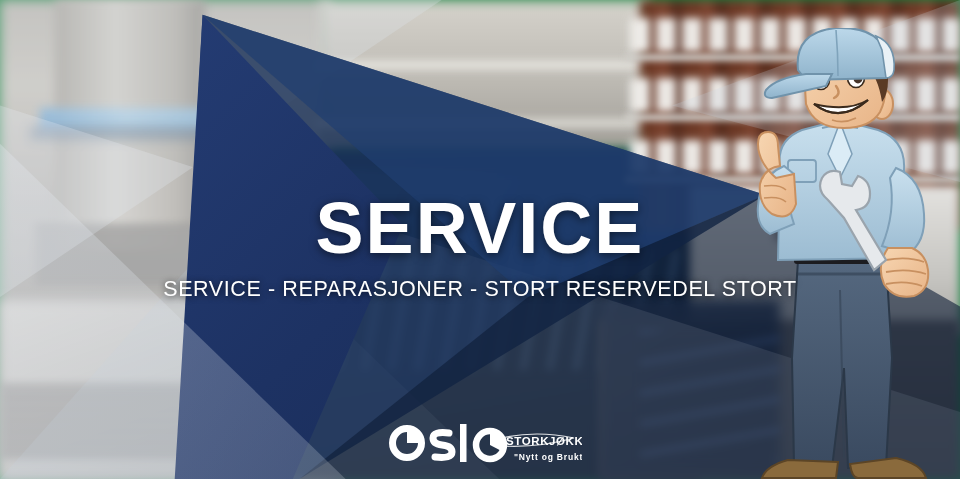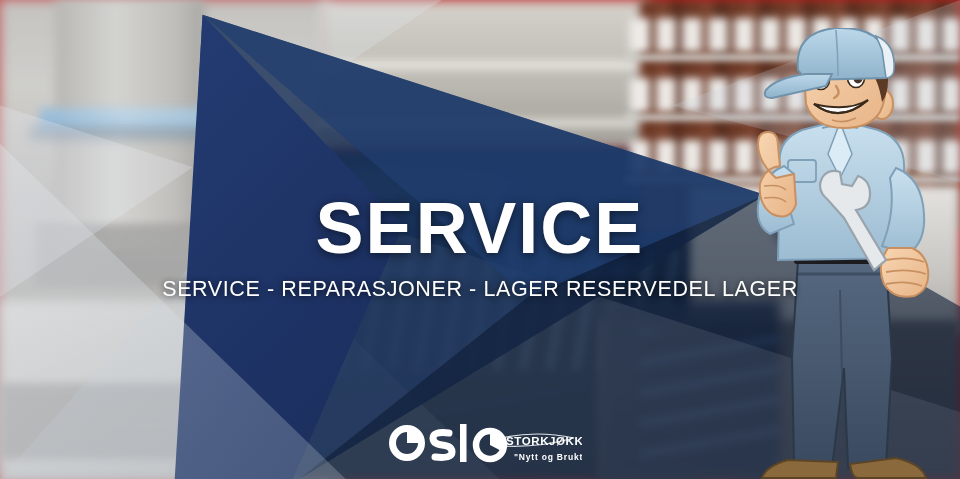--- a/index.html
+++ b/index.html
@@ -2,21 +2,21 @@
 <html><head>
 <meta charset="utf-8">
 <style>
   html,body{margin:0;padding:0;background:#000;}
   body{font-family:"Liberation Sans", sans-serif;}
 
   #banner{
     position:relative;
     width:960px;height:479px;
     overflow:hidden;
-    background:#b91c1c;
+    background:#15803d;
   }
 
   
   .photo{position:absolute;inset:0;overflow:hidden;}
   .ph{position:absolute;}
 
   
   .bg-left{
     left:0;top:0;width:330px;height:479px;
     background:
@@ -347,21 +347,21 @@
         <path d="M62 42 Q58 4 100 0 Q146 -2 152 32 Q154 44 150 50 L70 52 Z" fill="url(#capG)" stroke="#7093ab" stroke-width="2"></path>
         <path d="M140 8 Q160 16 158 42 Q157 50 150 50 L146 22 Z" fill="#e9f1f6" stroke="#7093ab" stroke-width="1.6"></path>
         <path d="M70 46 Q40 50 30 62 Q26 70 36 70 L90 58 L96 46 Z" fill="url(#capG)" stroke="#7093ab" stroke-width="2"></path>
         <path d="M100 2 Q102 26 102 48" fill="none" stroke="#7fa3bb" stroke-width="1.6"></path>
       </g>
     </svg>
   </div>
 
   <div class="title">SERVICE</div>
 
-  <div class="subtitle">SERVICE - REPARASJONER - LAGER RESERVEDEL LAGER</div>
+  <div class="subtitle">SERVICE - REPARASJONER - STORT RESERVEDEL STORT</div>
 
   <div id="logo">
     <svg viewBox="0 0 196 52" xmlns="http://www.w3.org/2000/svg">
 
       <g fill="none" stroke="#ffffff">
         <circle cx="21" cy="25" r="14.5" stroke-width="7"></circle>
         <path d="M21 25 L21 11.5 A13.5 13.5 0 0 1 33 25 Z" fill="#ffffff" stroke="none"></path>
       </g>
 
       <path d="M63 15 Q47 13 47 20 Q47 26 56 27 Q66 28 66 34 Q66 41 49 39" fill="none" stroke="#ffffff" stroke-width="7" stroke-linecap="round"></path>

